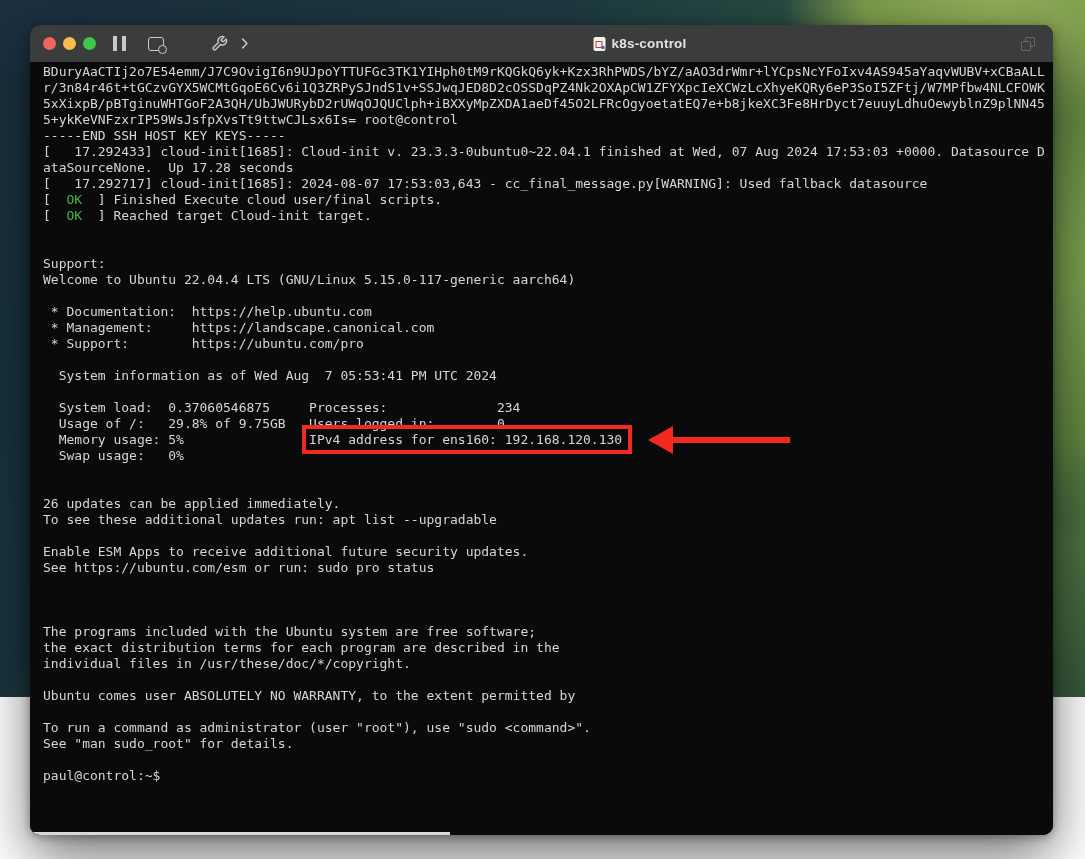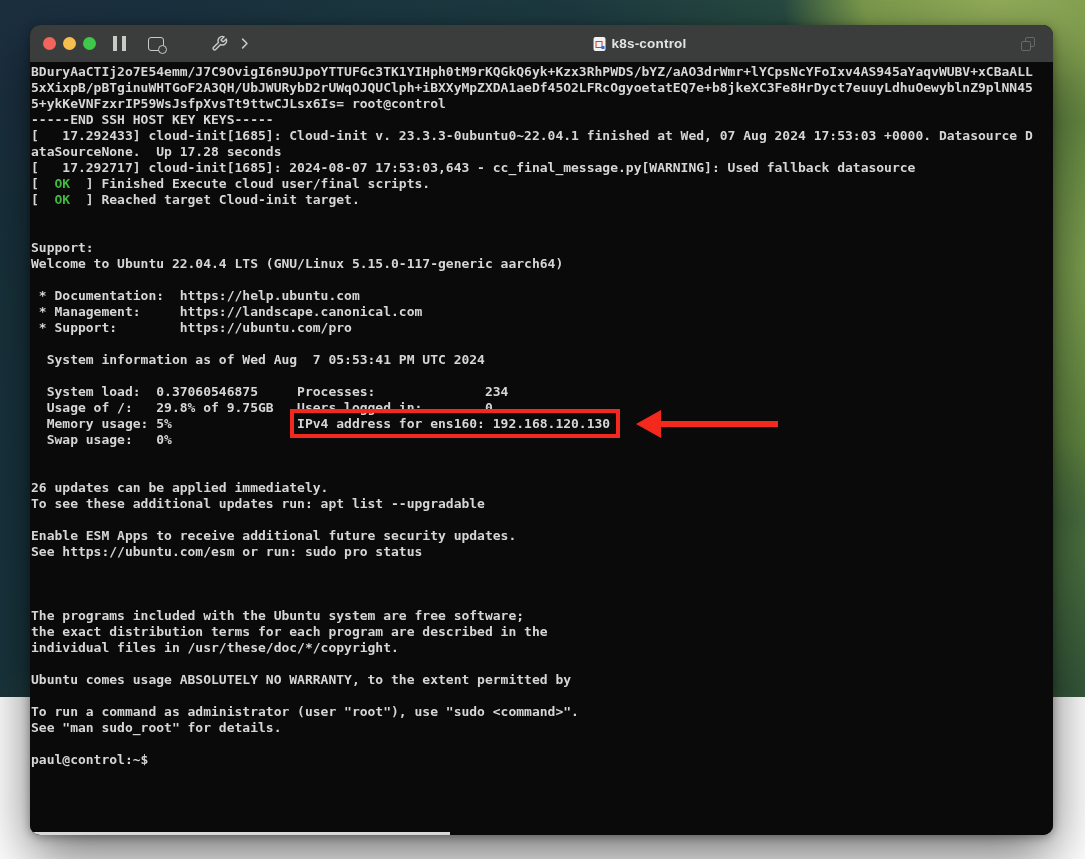--- a/index.html
+++ b/index.html
@@ -51,21 +51,21 @@
   .title-text { font-size:13.5px; font-weight:700; letter-spacing:.2px; color:var(--titlebar-fg,#e3e3e4); }
 
   .winmode { position:absolute; right:18px; top:12px; width:14px; height:14px; }
   .winmode::before { content:""; position:absolute; right:0; top:0; width:8px; height:8px; border:1.3px solid #676a69; border-radius:2px; }
   .winmode::after  { content:""; position:absolute; left:0; bottom:0; width:8px; height:8px; border:1.3px solid #676a69; border-radius:2px; background:var(--titlebar-bg,#3a3d3c); }
 
   
   .terminal {
     position:absolute; top:37px; left:0; right:0; bottom:0;
     background:var(--terminal-bg,#0a0a0a);
-    padding:2px 0 0 1px; overflow:hidden;font-weight:bold;
+    padding:2px 0 0 13px; overflow:hidden;
   }
   .terminal::after { 
     content:""; position:absolute; left:0; bottom:0; width:420px; height:3px; background:#d9d9d9;
   }
   .tline {
     height:16px; line-height:16px; white-space:pre;
     font-family:"DejaVu Sans Mono",monospace; font-size:13px;
     color:var(--terminal-fg,#d6d6d6);
   }
   .tline.has-arrow { position:relative; }
@@ -122,20 +122,21 @@
       <div class="title-group">
         <span class="vm-doc"></span>
         <span class="title-text">k8s-control</span>
       </div>
 
       <span class="winmode"></span>
     </div>
 
     <div class="terminal">
         <div class="tline"><span>BDuryAaCTIj2o7E54emm/J7C9OvigI6n9UJpoYTTUFGc3TK1YIHph0tM9rKQGkQ6yk+Kzx3RhPWDS/bYZ/aAO3drWmr+lYCpsNcYFoIxv4AS945aYaqvWUBV+xCBaALL</span></div>
+        <div class="tline"><span>r/3n84r46t+tGCzvGYX5WCMtGqoE6Cv6i1Q3ZRPySJndS1v+SSJwqJED8D2cOSSDqPZ4Nk2OXApCW1ZFYXpcIeXCWzLcXhyeKQRy6eP3SoI5ZFtj/W7MPfbw4NLCFOWK</span></div>
         <div class="tline"><span>5xXixpB/pBTginuWHTGoF2A3QH/UbJWURybD2rUWqOJQUClph+iBXXyMpZXDA1aeDf45O2LFRcOgyoetatEQ7e+b8jkeXC3Fe8HrDyct7euuyLdhuOewyblnZ9plNN45</span></div>
         <div class="tline"><span>5+ykKeVNFzxrIP59WsJsfpXvsTt9ttwCJLsx6Is= root@control</span></div>
         <div class="tline"><span>-----END SSH HOST KEY KEYS-----</span></div>
         <div class="tline"><span>[   17.292433] cloud-init[1685]: Cloud-init v. 23.3.3-0ubuntu0~22.04.1 finished at Wed, 07 Aug 2024 17:53:03 +0000. Datasource D</span></div>
         <div class="tline"><span>ataSourceNone.  Up 17.28 seconds</span></div>
         <div class="tline"><span>[   17.292717] cloud-init[1685]: 2024-08-07 17:53:03,643 - cc_final_message.py[WARNING]: Used fallback datasource</span></div>
         <div class="tline"><span>[</span><span class="green">  OK  </span><span>] Finished Execute cloud user/final scripts.</span></div>
         <div class="tline"><span>[</span><span class="green">  OK  </span><span>] Reached target Cloud-init target.</span></div>
         <div class="tline"><span></span></div>
         <div class="tline"><span></span></div>
@@ -159,21 +160,21 @@
         <div class="tline"><span></span></div>
         <div class="tline"><span>Enable ESM Apps to receive additional future security updates.</span></div>
         <div class="tline"><span>See https://ubuntu.com/esm or run: sudo pro status</span></div>
         <div class="tline"><span></span></div>
         <div class="tline"><span></span></div>
         <div class="tline"><span></span></div>
         <div class="tline"><span>The programs included with the Ubuntu system are free software;</span></div>
         <div class="tline"><span>the exact distribution terms for each program are described in the</span></div>
         <div class="tline"><span>individual files in /usr/these/doc/*/copyright.</span></div>
         <div class="tline"><span></span></div>
-        <div class="tline"><span>Ubuntu comes usage ABSOLUTELY NO WARRANTY, to the extent permitted by</span></div>
+        <div class="tline"><span>Ubuntu comes user ABSOLUTELY NO WARRANTY, to the extent permitted by</span></div>
         <div class="tline"><span></span></div>
         <div class="tline"><span>To run a command as administrator (user "root"), use "sudo &lt;command&gt;".</span></div>
         <div class="tline"><span>See "man sudo_root" for details.</span></div>
         <div class="tline"><span></span></div>
         <div class="tline"><span>paul@control:~$</span></div>
       </div>
   </div>
 </div>
 
 </body></html>

